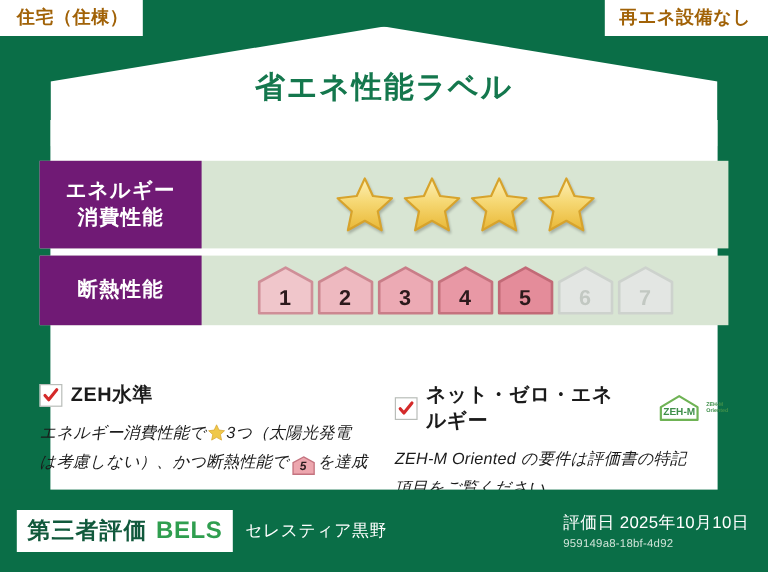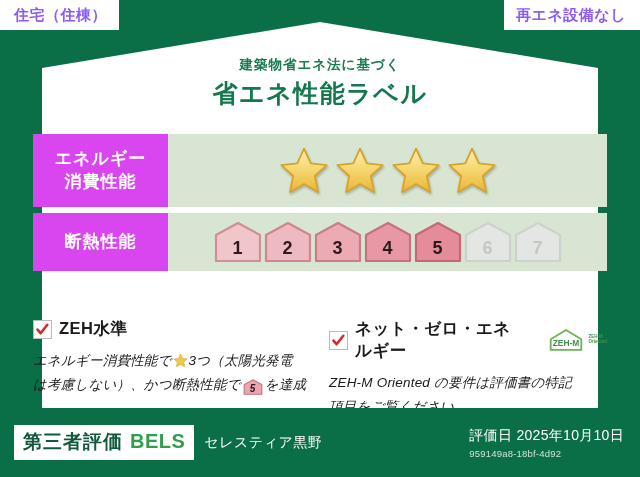--- a/index.html
+++ b/index.html
@@ -14,21 +14,21 @@
   
   #label-root{
     position:absolute;inset:0;
     background:#0a6e47;
   }
 
   
   .corner-badge{
     position:absolute;top:0;
     background:#ffffff;
-    color:#8b5cf6;
+    color:#a16207;
     font-weight:bold;
     font-size:15px;
     letter-spacing:.5px;
     padding:7px 12px 8px 12px;
     line-height:1;
     z-index:7;
     white-space:nowrap;
   }
   #badge-left{left:0;padding-left:14px;}
   #badge-right{right:0;padding-right:14px;}
@@ -64,21 +64,21 @@
   
   #rows{
     position:absolute;left:33px;right:33px;top:134px;z-index:5;
   }
   .rate-row{
     display:flex;align-items:stretch;height:73px;margin-bottom:6px;
     background:#d8e5d3;
   }
   .rate-label{
     width:135px;flex:0 0 135px;
-    background:#d946ef;color:#fff;
+    background:#701a75;color:#fff;
     font-weight:bold;font-size:17px;letter-spacing:1px;
     display:flex;flex-direction:column;align-items:center;justify-content:center;
     line-height:1.35;
   }
   .rate-value{
     flex:1;display:flex;align-items:center;justify-content:center;gap:6px;
   }
   #row-insulation{height:58px;}
   #row-insulation .rate-label{font-size:17px;}
 
@@ -148,21 +148,20 @@
 
   <div id="house-body">
     <div id="roof"></div>
     <div id="card"></div>
   </div>
 
   <div class="corner-badge" id="badge-left">住宅（住棟）</div>
   <div class="corner-badge" id="badge-right">再エネ設備なし</div>
 
   <div id="title-block">
-    <div id="title-sub">建築物省エネ法に基づく</div>
     <div id="title-main">省エネ性能ラベル</div>
   </div>
 
   <div id="rows">
 
     <div class="rate-row" id="row-energy">
       <div class="rate-label">
         <span>エネルギー</span>
         <span>消費性能</span>
       </div>

